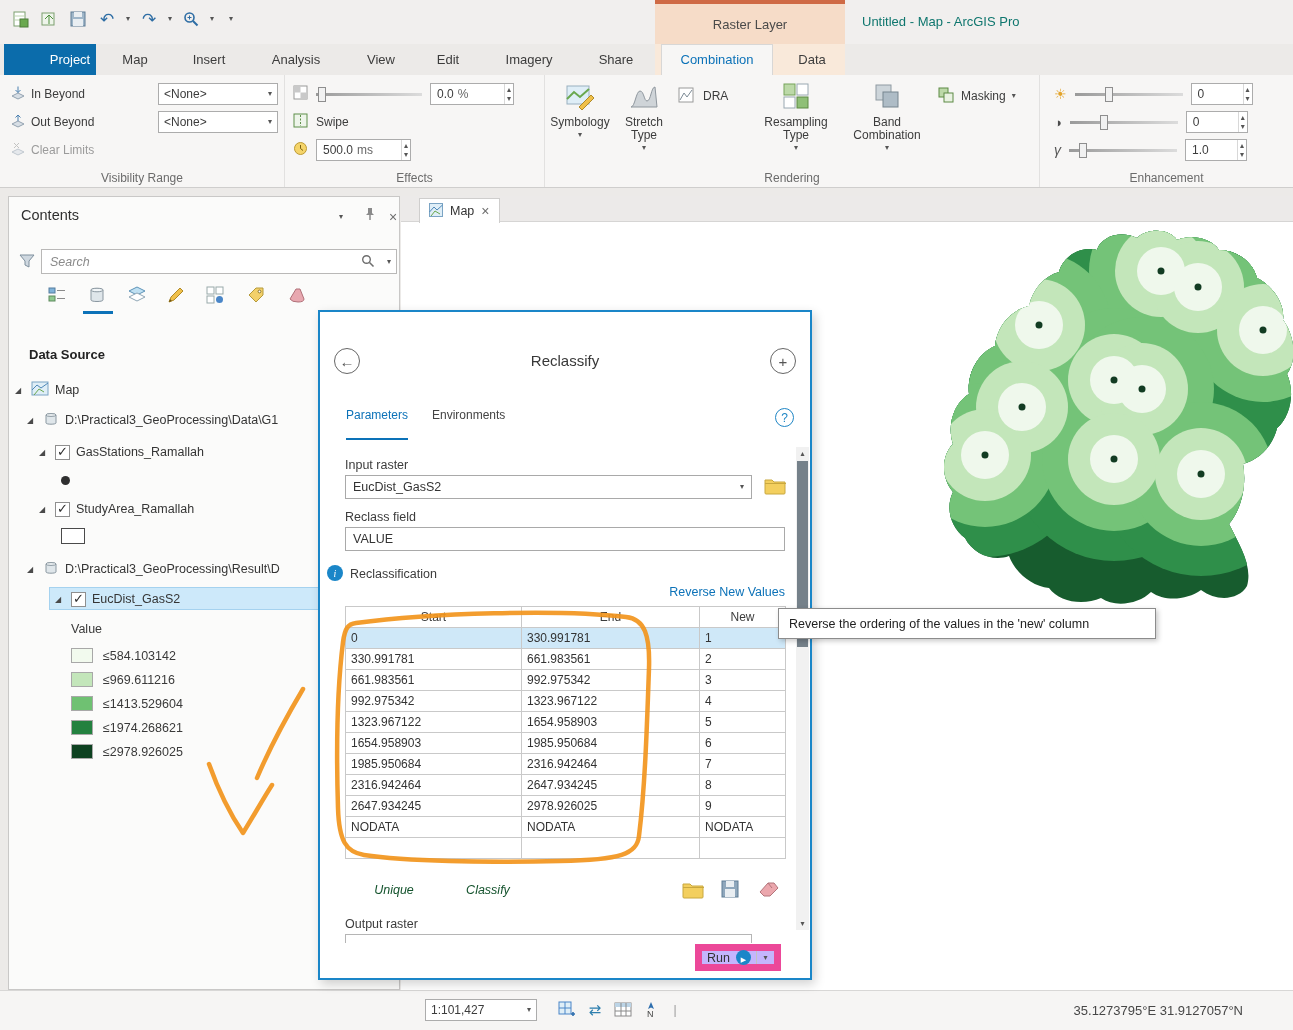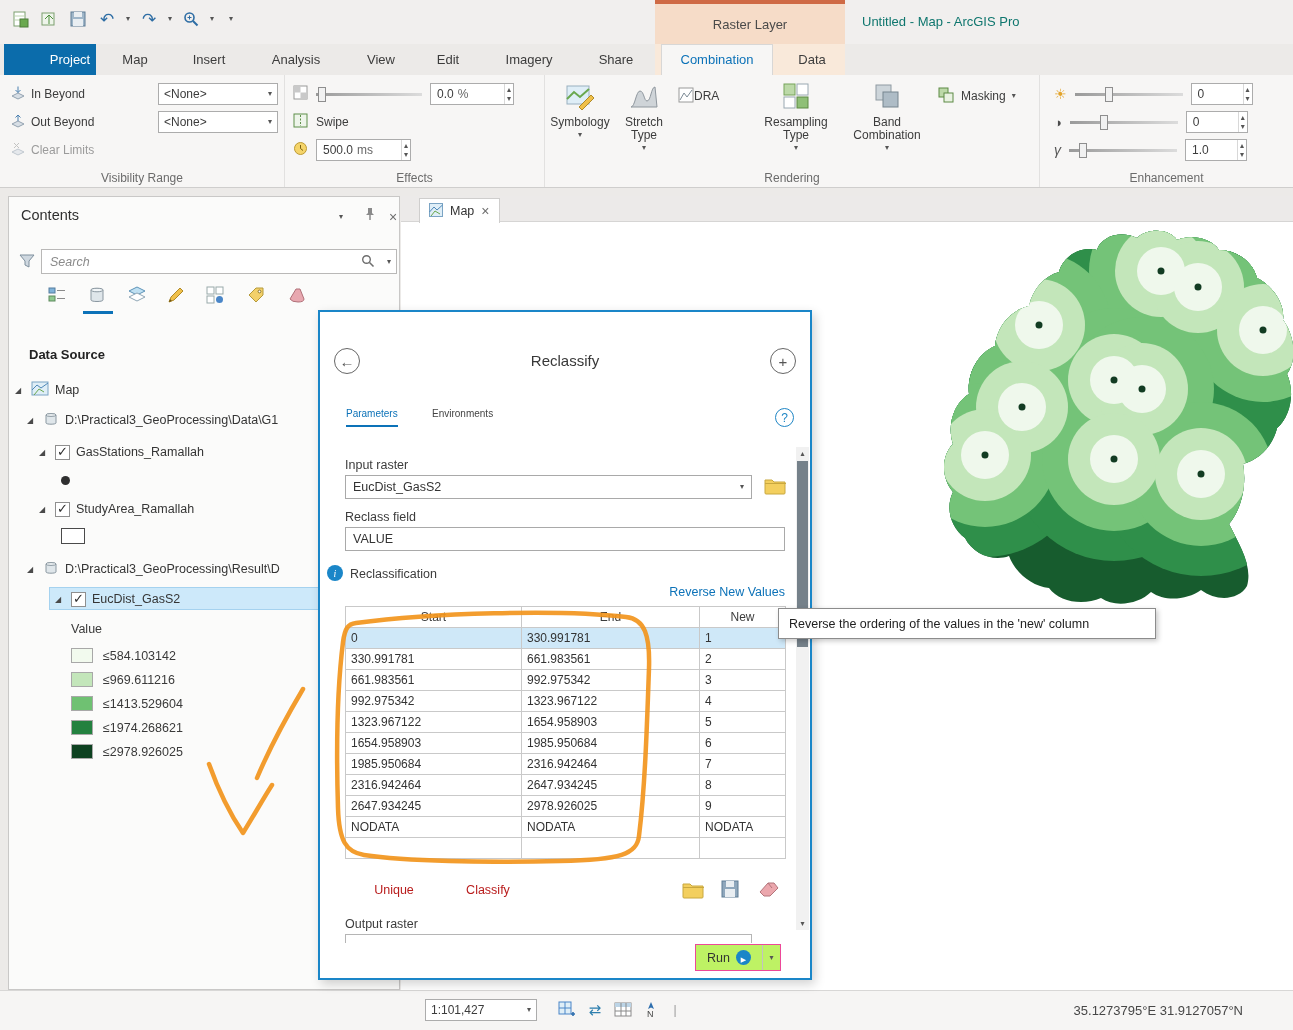--- a/index.html
+++ b/index.html
@@ -57,36 +57,36 @@
 
 .mapview{left:401px;top:196px;width:892px;height:794px;background:#fff;}
 .maptabstrip{position:absolute;left:0;top:0;width:100%;height:26px;background:#eceae9;border-bottom:1px solid #d6d5d4;}
 .maptab{position:absolute;left:18px;top:2px;height:25px;background:#fff;border:1px solid #cfcecd;border-bottom:none;display:flex;align-items:center;gap:7px;padding:0 9px;font-size:12.5px;color:#333;}
 
 .gp{left:318px;top:310px;width:494px;height:670px;background:#fff;border:2px solid #1a86c8;z-index:40;box-shadow:3px 4px 10px rgba(0,0,0,.18);}
 .gp-head{height:28px;display:flex;align-items:center;padding:0 10px;gap:14px;}
 .gp-title{color:#0d72b8;font-size:14.5px;margin-right:auto;}
 .circlebtn{position:absolute;width:26px;height:26px;border:1.5px solid #666;border-radius:50%;display:flex;align-items:center;justify-content:center;color:#555;font-size:15px;}
 .gp-tool-title{position:absolute;top:40px;left:0;width:100%;text-align:center;font-size:15px;color:#383838;}
-.gp-tab{position:absolute;top:96px;font-size:10px;color:#444;padding-bottom:6px;}
+.gp-tab{position:absolute;top:96px;font-size:12px;color:#444;padding-bottom:16px;}
 .gp-tab-active{color:#0c72b8;border-bottom:2px solid #0c72b8;}
 .helpcircle{position:absolute;right:16px;top:96px;width:19px;height:19px;border:1.5px solid #1f86c5;border-radius:50%;color:#1f86c5;display:flex;align-items:center;justify-content:center;font-size:12px;}
 .gp-label{position:absolute;font-size:12.5px;color:#3c3c3c;}
 .gp-input{position:absolute;height:24px;background:#fff;border:1px solid #a9a9a9;display:flex;align-items:center;padding:0 7px;font-size:12.5px;color:#333;}
 .gp-input .caret{margin-left:auto;}
 .gp-link{position:absolute;font-size:12.5px;color:#0c72b8;text-align:right;}
 .gp table{position:absolute;left:25px;top:294px;width:440px;border-collapse:collapse;table-layout:fixed;font-size:12px;color:#333;background:#fff;}
 .gp th,.gp td{border:1px solid #c9c9c9;height:21px;padding:0 5px;font-weight:normal;overflow:hidden;white-space:nowrap;}
 .gp th{text-align:center;color:#3c3c3c;}
 .gp tr.selrow td{background:#cfe8f8;}
-.txtbtn{position:absolute;height:24px;display:flex;align-items:center;justify-content:center;font-size:12.5px;color:#b91c1c;width:72px;}
+.txtbtn{position:absolute;height:24px;display:flex;align-items:center;justify-content:center;font-size:12.5px;color:#14532d;width:72px;font-style:italic;}
 .gp-scroll{position:absolute;right:1px;top:135px;width:13px;height:483px;background:#f1f1f1;}
 .gp-scroll .arr{position:absolute;left:0;width:100%;height:13px;display:flex;align-items:center;justify-content:center;}
 .gp-thumb{position:absolute;left:1px;top:14px;width:11px;height:186px;background:#75818a;}
-.runbtn{position:absolute;left:375px;top:632px;width:86px;height:27px;border:1px solid #ec4899;background:#bef264;display:flex;align-items:stretch;}
+.runbtn{position:absolute;left:375px;top:632px;width:86px;height:27px;border:7px solid #ec4899;background:#c4b5fd;display:flex;align-items:stretch;}
 .runmain{flex:1;display:flex;align-items:center;justify-content:center;gap:6px;font-size:12.5px;color:#333;}
 .runplay{width:15px;height:15px;border-radius:50%;background:#1a86c8;color:#fff;display:flex;align-items:center;justify-content:center;}
 .runplay .playg::before{font-size:7px;}
 .rundrop{width:18px;border-left:1px solid #c2c2c2;display:flex;align-items:center;justify-content:center;}
 
 .tooltip{left:778px;top:608px;width:378px;height:31px;background:#fff;border:1px solid #8c8c8c;box-shadow:2px 2px 5px rgba(0,0,0,.22);font-size:12.5px;color:#222;display:flex;align-items:center;padding:0 10px;z-index:60;}
 .annot{left:180px;top:585px;width:520px;height:305px;z-index:55;pointer-events:none;}
 .statusbar{left:0;top:990px;width:1293px;height:40px;background:#f6f5f4;border-top:1px solid #d8d7d6;}
 .coords{position:absolute;right:50px;top:0;height:40px;line-height:40px;color:#474747;font-size:13px;}
 .sbicon{position:absolute;top:8px;width:22px;height:22px;display:flex;align-items:center;justify-content:center;}
@@ -242,21 +242,21 @@
       <span>Symbology</span>
       <span class="caret"></span>
     </div>
     <div class="bigbtn" style="left:70px;width:58px;justify-content:flex-end;">
       <span><svg width="30" height="30" viewBox="0 0 30 30">
             <path d="M2 26 C6 26 7 10 11 10 C15 10 15 20 18 20 C22 20 22 6 26 6 L28 26 Z" fill="#cfd4d8" stroke="#8f979e"></path>
           </svg></span>
       <span><span>Stretch</span><br><span>Type</span></span>
       <span class="caret"></span>
     </div>
-    <div class="rrow" style="left:133px;top:10px;gap:0;">
+    <div class="rrow" style="left:133px;top:10px;gap:9px;">
       <span><svg width="16" height="16" viewBox="0 0 16 16">
             <rect x="1" y="1" width="14" height="14" fill="#fff" stroke="#9a9a9a"></rect>
             <path d="M2 13 L6 6 L9 10 L14 3" stroke="#7d8b96" fill="none"></path>
           </svg></span>
       <span>DRA</span>
     </div>
     <div class="bigbtn" style="left:215px;width:72px;">
       <span><svg width="30" height="30" viewBox="0 0 30 30">
             <rect x="3" y="3" width="11" height="11" fill="#bcd9a8" stroke="#76a35a"></rect>
             <rect x="16" y="3" width="11" height="11" fill="#fff" stroke="#9aa8b2"></rect>

